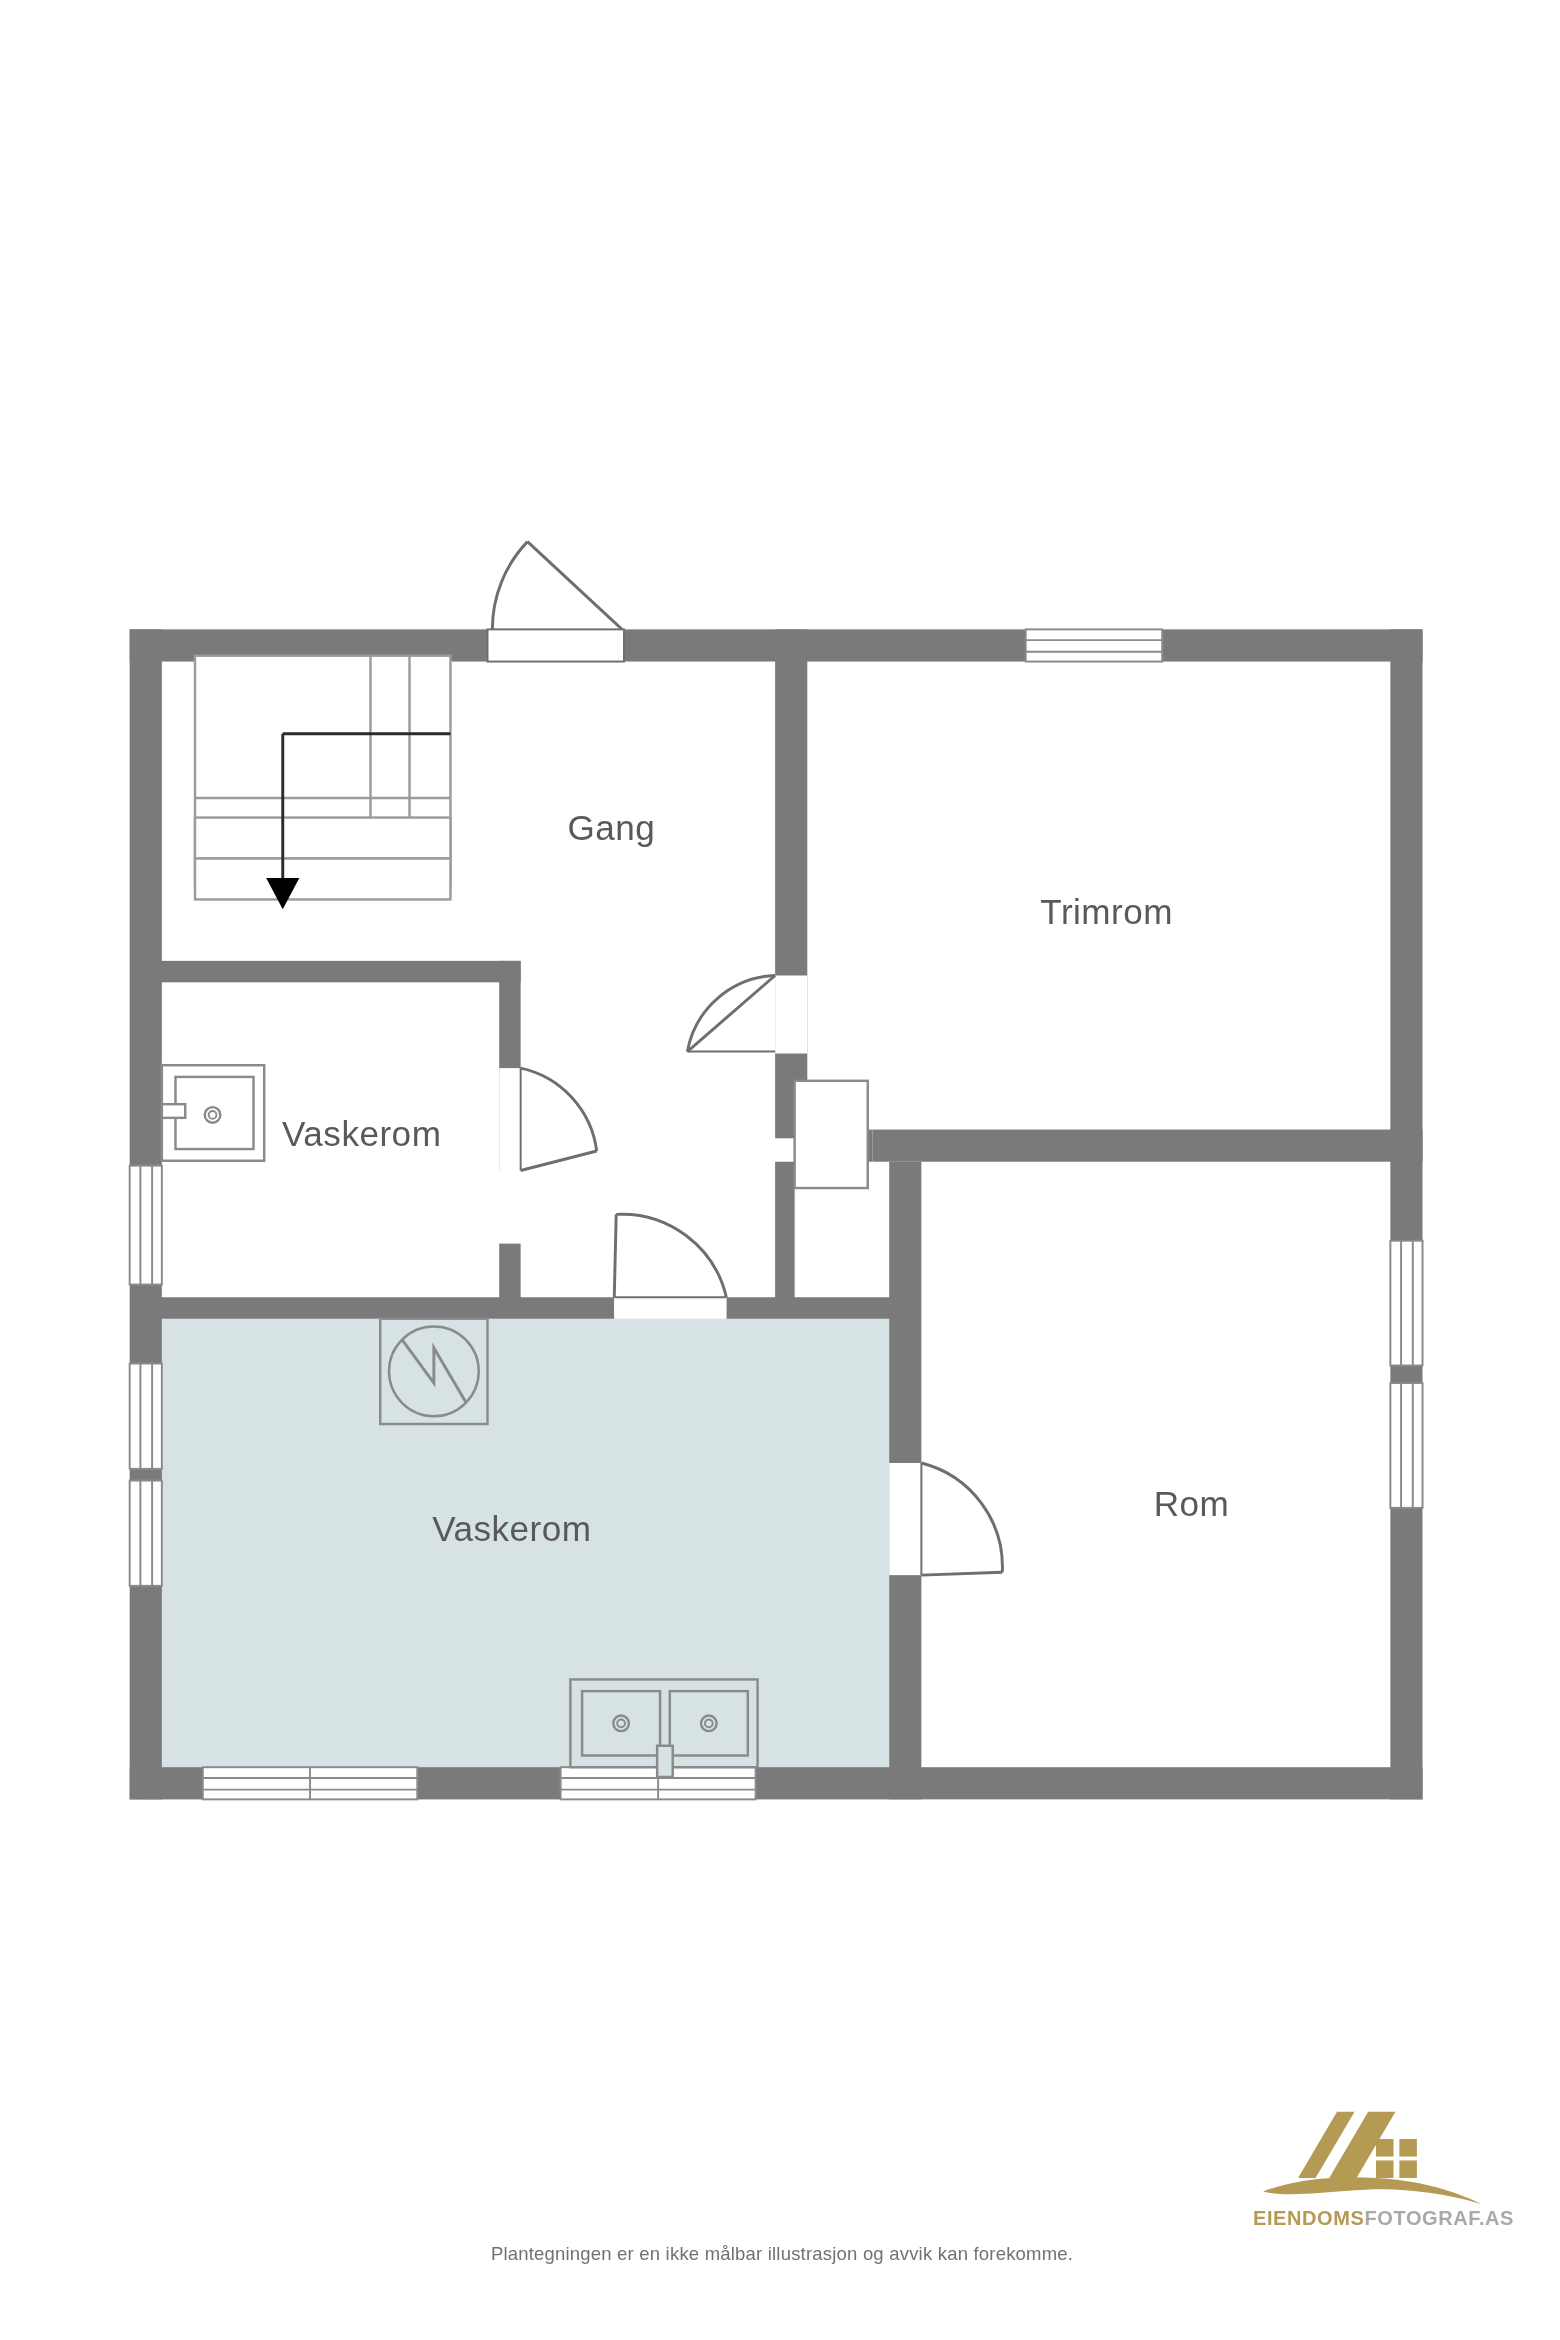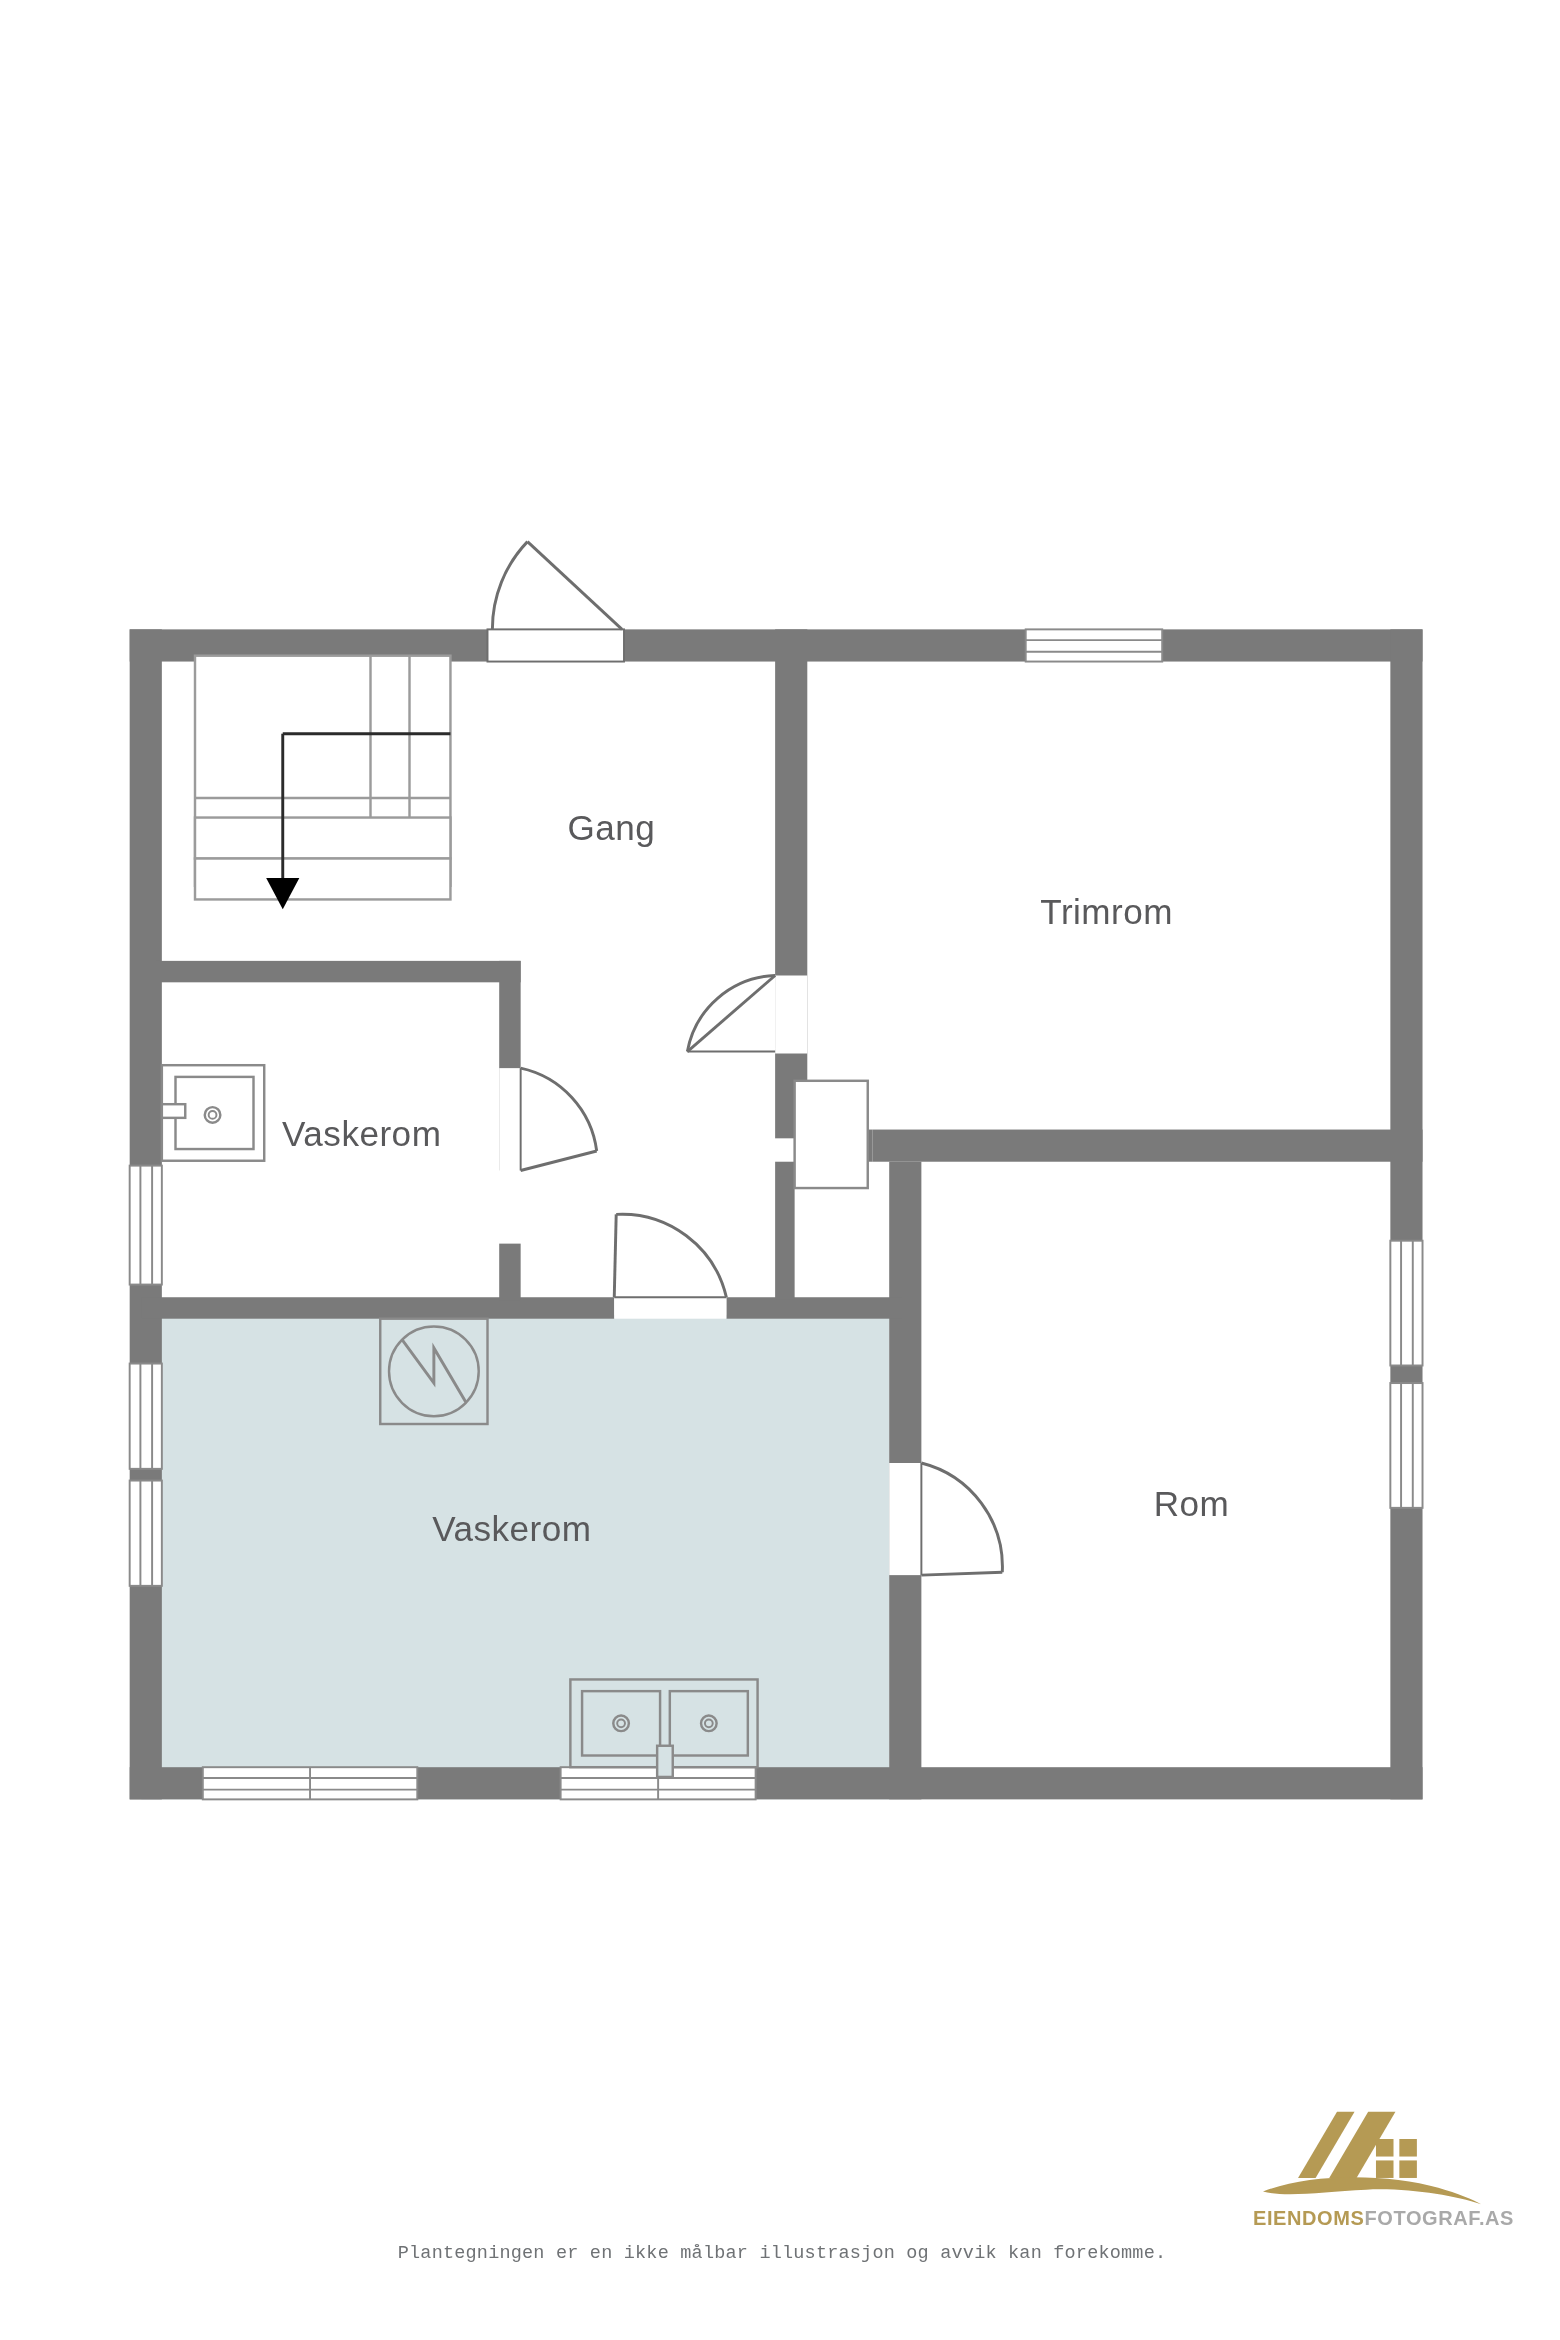--- a/index.html
+++ b/index.html
@@ -19,21 +19,21 @@
     dominant-baseline:middle;
     letter-spacing:0.5px;
   }
   .footer-note{
     position:absolute;
     left:4px;right:0;
     top:2243px;
     text-align:center;
     font-size:18.5px;
     color:#6f7275;
-    font-family:Liberation Mono, monospace;
+    font-family:Liberation Sans, sans-serif;
     letter-spacing:0.2px;
   }
   #logo-block{
     position:absolute;
     left:1253px;top:2102px;
     width:244px;height:141px;
   }
   .logo-text{
     position:absolute;
     left:0;top:105px;

